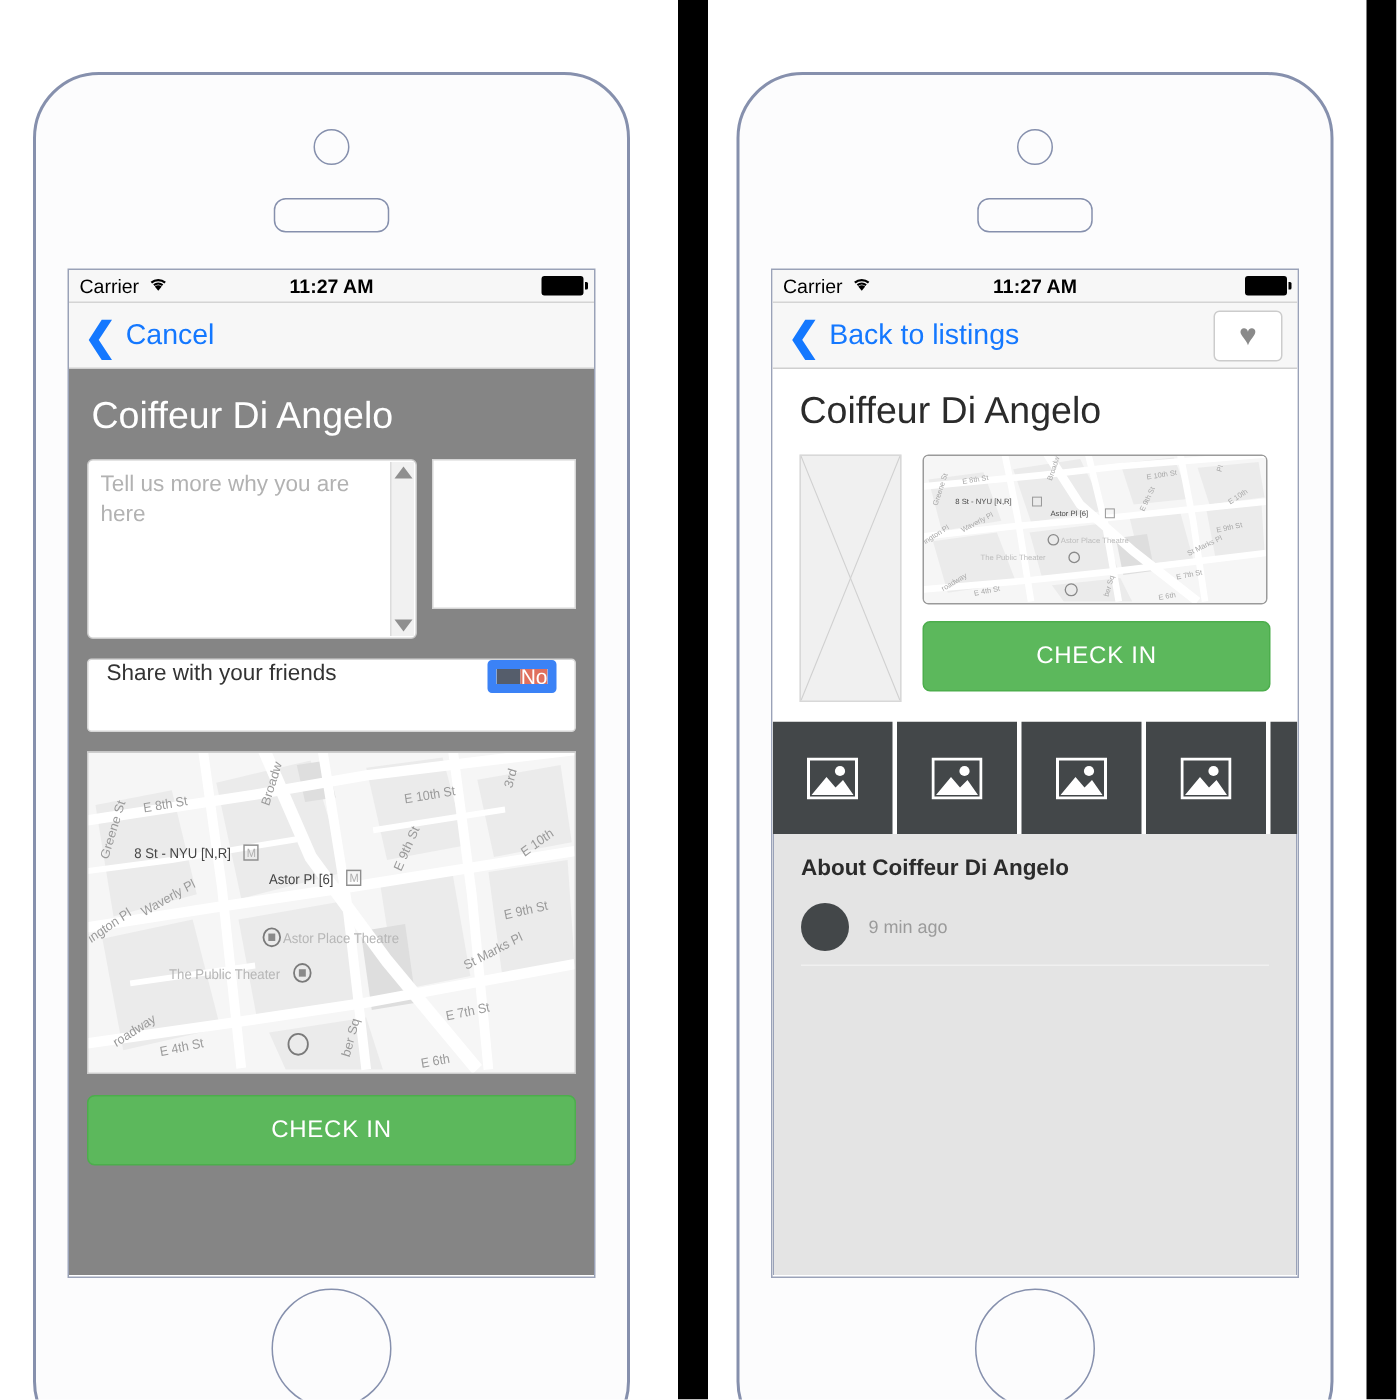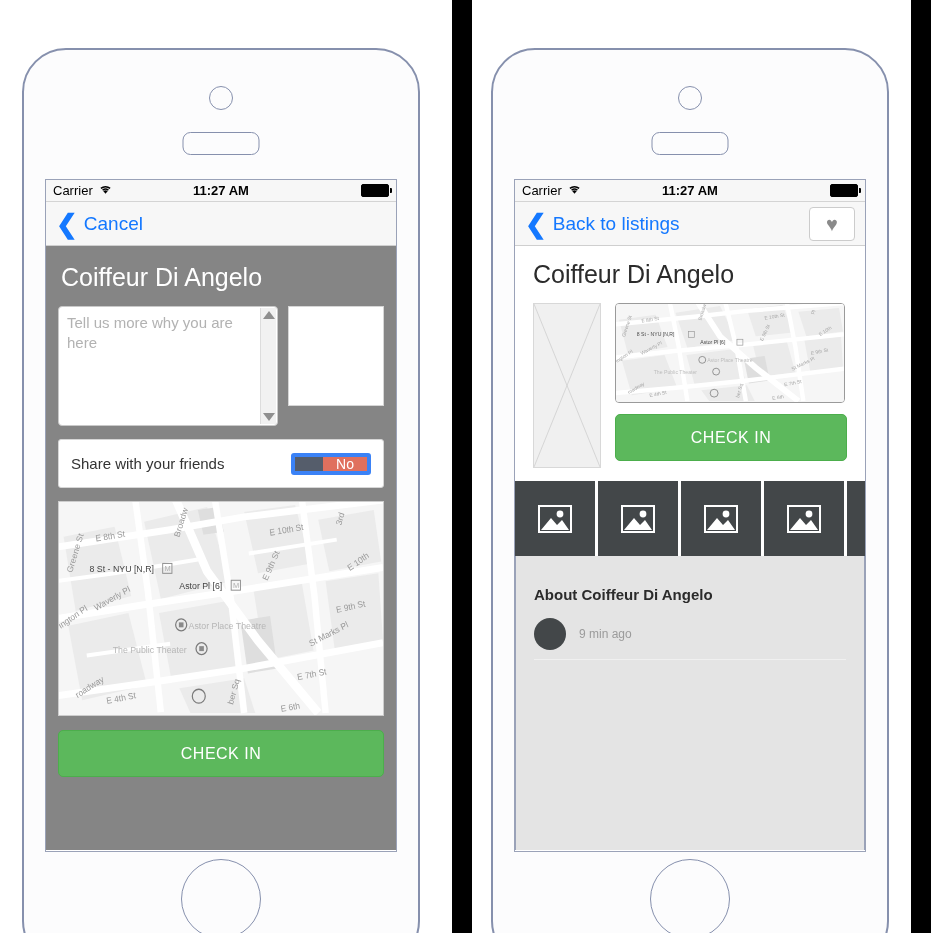--- a/index.html
+++ b/index.html
@@ -103,25 +103,25 @@
     padding:3px 0;box-sizing:border-box;
   }
   .arrow{width:0;height:0;border-left:6px solid transparent;border-right:6px solid transparent;}
   .arrow.up{border-bottom:8px solid #8f8f8f;}
   .arrow.down{border-top:8px solid #8f8f8f;}
   .sidebox{
     width:101px;height:100px;background:#fff;border:1px solid #d6d6d6;box-sizing:border-box;
   }
   .share-card{
     margin-top:13px;background:#fff;border:1px solid #d6d6d6;border-radius:3px;
-    height:49px;display:flex;align-items:center;padding:0 12px;box-sizing:border-box;
+    height:49px;display:flex;padding:0 12px;box-sizing:border-box;
   }
   .share-label{font-size:15px;color:#333;}
   .toggle{
-    margin-left:auto;width:80px;height:22px;display:flex;border:4px solid #3b82f6;
+    margin-left:auto;width:46px;height:22px;display:flex;border:6px solid #3b82f6;
     border-radius:3px;overflow:hidden;box-sizing:border-box;
   }
   .tog-knob{width:28px;background:#555d6b;}
   .tog-txt{flex:1;background:#e0705e;color:#fff;font-size:14px;
     display:flex;align-items:center;justify-content:center;}
 
   
   .map{
     position:relative;background:#f7f7f7;overflow:hidden;
   }
@@ -152,21 +152,21 @@
     margin-top:13px;display:flex;gap:3px;background:#fff;overflow:hidden;height:75px;
   }
   .thumb{
     width:80px;height:75px;background:#434749;flex:0 0 auto;
     display:flex;align-items:center;justify-content:center;
   }
   .thumb svg{width:34px;height:28px;}
 
   .about-card{
     margin:0;background:#e4e4e4;border:1px solid #9aa2b8;border-top:none;
-    padding:30px 18px 18px 18px;box-sizing:border-box;height:calc(100% - 253px);
+    padding:14px 18px 18px 18px;box-sizing:border-box;height:calc(100% - 253px);
   }
   .about-h{font-size:15px;font-weight:bold;color:#2b2b2b;margin-bottom:6px;}
   .about-p{font-size:15px;color:#4d4d4d;line-height:1.55;}
   .feed-h{font-size:15px;font-weight:bold;color:#2b2b2b;margin:20px 0 6px 0;}
   .feed-item{
     display:flex;align-items:center;gap:13px;padding:9px 0;
     border-bottom:1px solid #f0f0f0;
   }
   .avatar{width:32px;height:32px;border-radius:50%;background:#434749;flex:0 0 auto;}
   .feed-txt{flex:1;}

